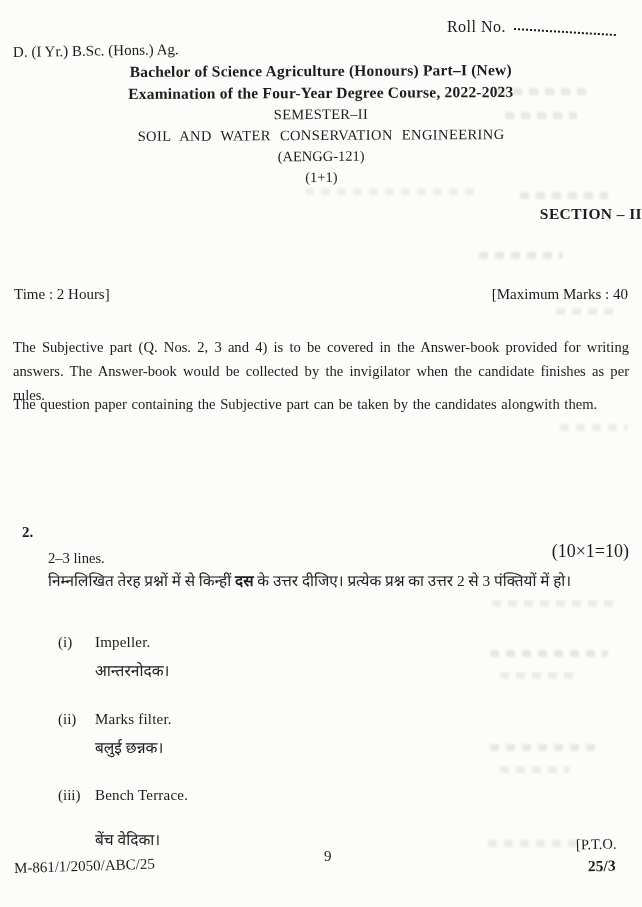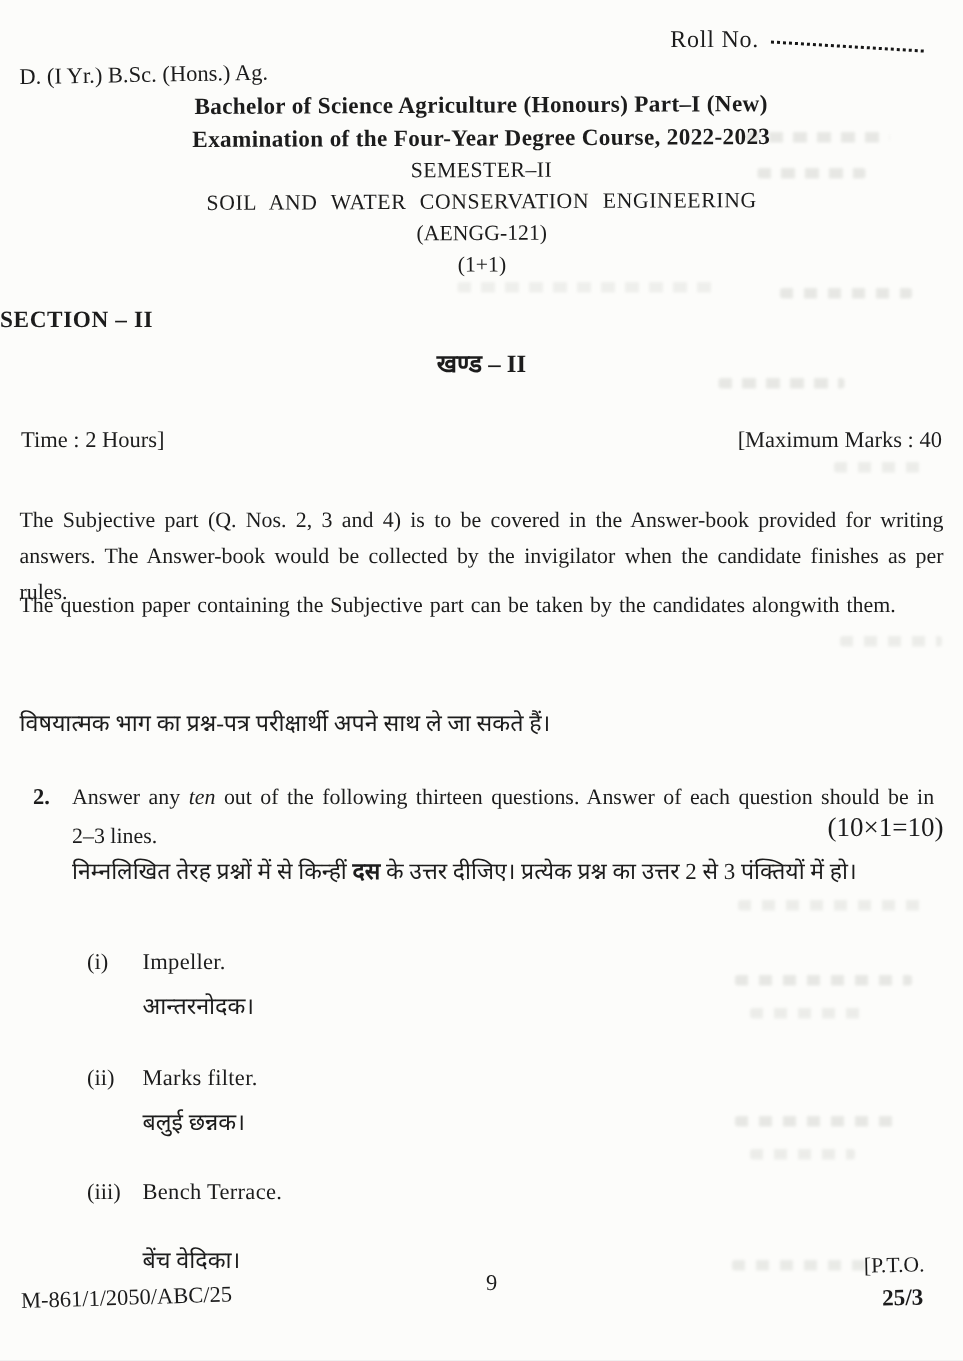--- a/index.html
+++ b/index.html
@@ -31,21 +31,21 @@
   }
   .header{
     position:absolute; top:60px; left:0; right:0;
     text-align:center; transform:rotate(-0.3deg);
   }
   .header .h-bold{ font-weight:bold; font-size:15.5px; line-height:22px; letter-spacing:.2px;}
   .header .h-sem{ font-size:14.5px; line-height:21px; letter-spacing:.3px;}
   .header .h-caps{ font-size:14.5px; line-height:21px; word-spacing:5px; letter-spacing:.4px;}
   .header .h-norm{ font-size:14.5px; line-height:21px;}
   .section-en{
-    position:absolute; top:205px; left:0; right:0; text-align:left;
+    position:absolute; top:205px; left:0; right:0; text-align:right;
     font-weight:bold; font-size:15.5px; letter-spacing:.4px;
   }
   .section-hi{
     position:absolute; top:230px; left:0; right:0; text-align:center;
     font-weight:bold; font-size:16.5px;
   }
   .time-row{
     position:absolute; top:286px; left:14px; right:14px;
     display:flex; justify-content:space-between;
     font-size:15px;
@@ -149,33 +149,30 @@
   <div class="header">
     <div class="h-bold">Bachelor of Science Agriculture (Honours) Part–I (New)</div>
     <div class="h-bold">Examination of the Four-Year Degree Course, 2022-2023</div>
     <div class="h-sem">SEMESTER–II</div>
     <div class="h-caps">SOIL AND WATER CONSERVATION ENGINEERING</div>
     <div class="h-norm">(AENGG-121)</div>
     <div class="h-norm">(1+1)</div>
   </div>
 
   <div class="section-en">SECTION – II</div>
-  <div class="section-hi">खण्ड – II</div>
 
   <div class="time-row">
     <span>Time : 2 Hours]</span>
     <span>[Maximum Marks : 40</span>
   </div>
 
   <div class="para-en1">The Subjective part (Q. Nos. 2, 3 and 4) is to be covered in the Answer-book provided for writing answers. The Answer-book would be collected by the invigilator when the candidate finishes as per rules.</div>
   <div class="para-en2">The question paper containing the Subjective part can be taken by the candidates alongwith them.</div>
-  <div class="para-hi2">विषयात्मक भाग का प्रश्न-पत्र परीक्षार्थी अपने साथ ले जा सकते हैं।</div>
 
   <div class="q-num">2.</div>
-  <div class="q-line1"><span>Answer any </span><span class="it">ten</span><span> out of the following thirteen questions. Answer of each question should be in</span></div>
   <div class="q-marks">(10×1=10)</div>
   <div class="q-line2">2–3 lines.</div>
   <div class="q-hindi"><span>निम्नलिखित तेरह प्रश्नों में से किन्हीं </span><span class="bd">दस</span><span> के उत्तर दीजिए। प्रत्येक प्रश्न का उत्तर 2 से 3 पंक्तियों में हो।</span></div>
 
   <div class="item-label i1a">(i)</div>
   <div class="item-en   i1b">Impeller.</div>
   <div class="item-hi   i1c">आन्तरनोदक।</div>
 
   <div class="item-label i2a">(ii)</div>
   <div class="item-en   i2b">Marks filter.</div>

